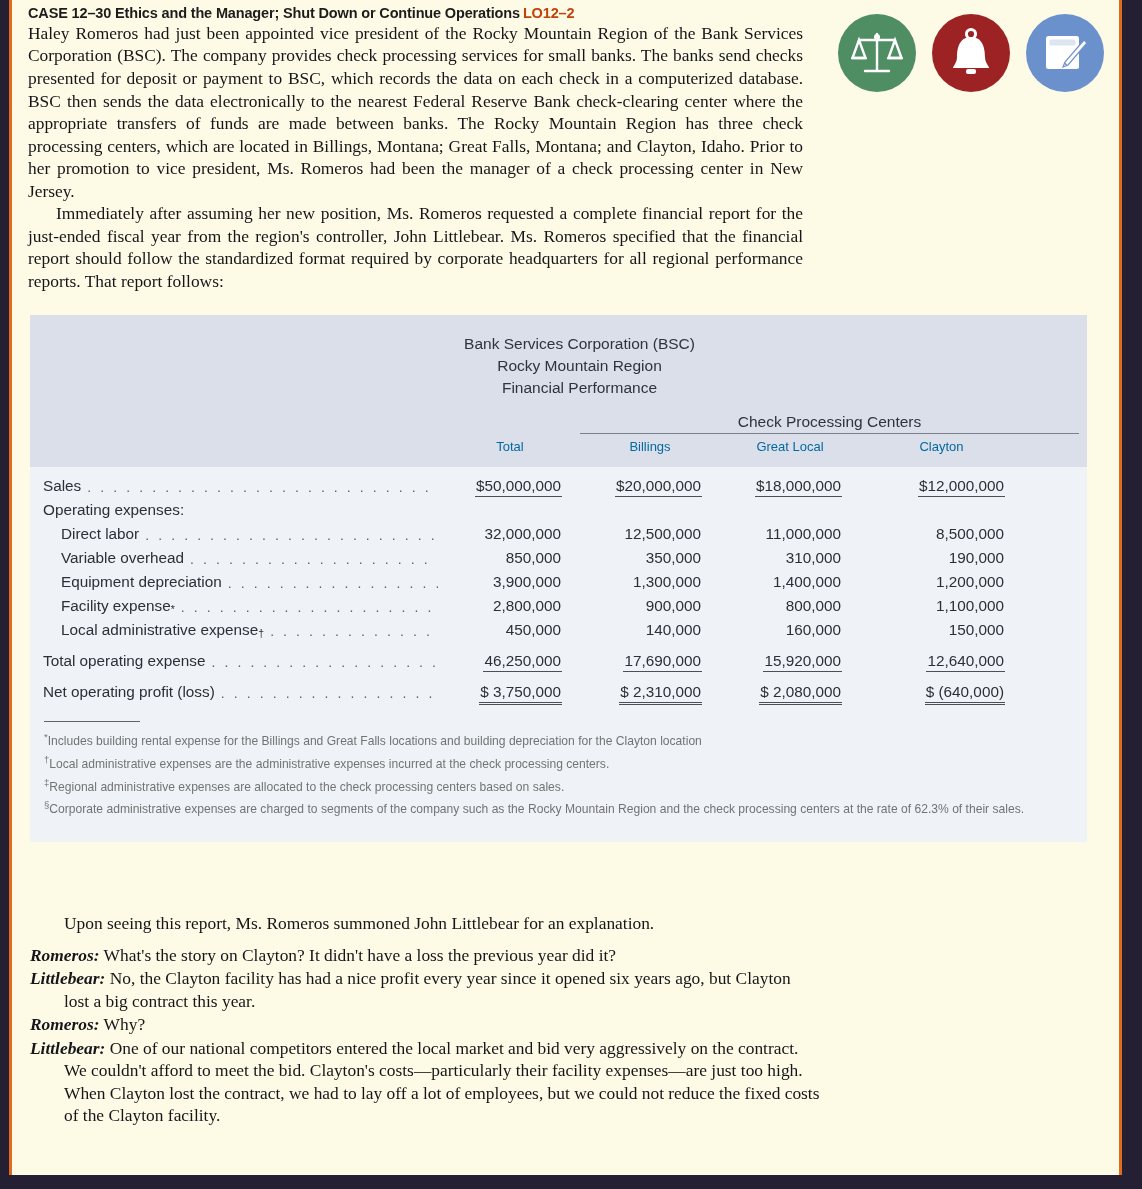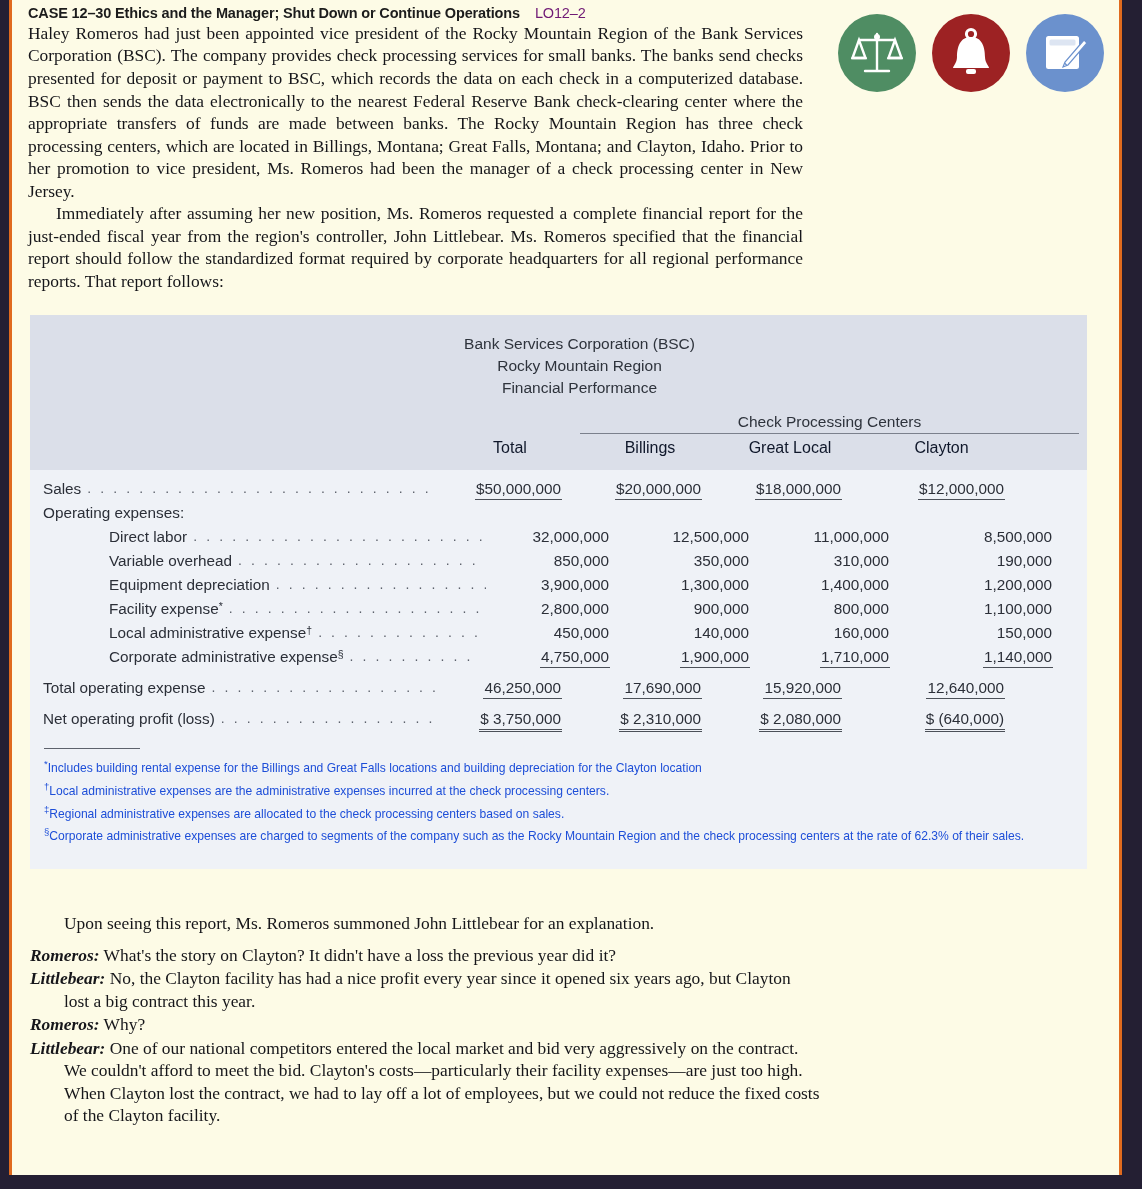--- a/index.html
+++ b/index.html
@@ -47,23 +47,23 @@
   #case-header {
     font-family: "Liberation Sans", sans-serif;
     font-weight: bold;
     font-size: 14.5px;
     color: #1c1c1c;
     letter-spacing: -0.15px;
     padding-top: 6px;
     line-height: 1.1;
   }
   #case-header .lo-tag {
-    color: #701a75;
-    font-weight: normal;
-    margin-left: 15px;
+    color: #c2410c;
+    font-weight: bold;
+    margin-left: 3px;
   }
 
   
   #icon-cluster {
     position: absolute;
     right: 38px;
     top: 14px;
     display: flex;
     gap: 16px;
     z-index: 5;
@@ -127,55 +127,55 @@
   }
   #col-head-row {
     display: flex;
     padding-bottom: 9px;
     padding-top: 5px;
   }
   .ch-label { width: 408px; }
   .ch-cell {
     width: 140px;
     text-align: center;
-    font-size: 16px;
-    color: #0f172a;
+    font-size: 13px;
+    color: #0369a1;
   }
   .ch-cell.wide { width: 163px; }
 
   #exhibit-body {
     background: #eff2f7;
     padding: 10px 0 8px 0;
   }
   .fin-row {
     display: flex;
     align-items: baseline;
     font-size: 15.3px;
     color: #2b2f38;
     min-height: 24px;
   }
   .fin-label {
     width: 408px;
     padding-left: 13px;
     white-space: nowrap;
     overflow: hidden;
     display: flex;
-    align-items: flex-start;
+    align-items: flex-end;
   }
   .fin-label .lbl-text { flex: none; }
   .fin-label .leaders {
     flex: 1;
     overflow: hidden;
     white-space: nowrap;
     letter-spacing: 2.6px;
     color: #5d626c;
     padding-left: 6px;
     font-size: 14px;
   }
-  .fin-label.indent1 { padding-left: 31px; margin-left: 48px; }
+  .fin-label.indent1 { padding-left: 31px; }
   .fin-label.noleader { display: block; }
   .fin-cell {
     width: 140px;
     text-align: right;
     padding-right: 16px;
     white-space: nowrap;
   }
   .fin-cell.wide { width: 163px; padding-right: 16px; }
   .fin-cell .num-box {
     display: inline-block;
@@ -189,21 +189,21 @@
   .row-spacer { height: 7px; }
 
   .sup-mark { font-size: 10.5px; vertical-align: super; }
 
   #footnotes {
     background: #eff2f7;
     padding: 2px 0 22px 14px;
     font-family: "Liberation Sans", sans-serif;
     font-size: 12.1px;
     line-height: 1.62;
-    color: #1d4ed8;
+    color: #737373;
   }
   #footnote-rule {
     width: 96px;
     height: 1.4px;
     background: #5d626c;
     margin: 4px 0 7px 0;
   }
   .footnote { max-width: 1030px; }
   .footnote .fn-mark { font-size: 9.5px; vertical-align: super; }
 
@@ -368,31 +368,20 @@
           <div class="fin-label indent1">
             <span class="lbl-text">Local administrative expense</span>
             <span class="sup-mark">†</span>
             <span class="leaders">. . . . . . . . . . . . .</span>
           </div>
           <div class="fin-cell"><span class="num-box">450,000</span></div>
           <div class="fin-cell"><span class="num-box">140,000</span></div>
           <div class="fin-cell"><span class="num-box">160,000</span></div>
           <div class="fin-cell wide"><span class="num-box">150,000</span></div>
         </div>
-        <div class="fin-row">
-          <div class="fin-label indent1">
-            <span class="lbl-text">Corporate administrative expense</span>
-            <span class="sup-mark">§</span>
-            <span class="leaders">. . . . . . . . . .</span>
-          </div>
-          <div class="fin-cell rule-single"><span class="num-box">4,750,000</span></div>
-          <div class="fin-cell rule-single"><span class="num-box">1,900,000</span></div>
-          <div class="fin-cell rule-single"><span class="num-box">1,710,000</span></div>
-          <div class="fin-cell wide rule-single"><span class="num-box">1,140,000</span></div>
-        </div>
         <div class="row-spacer"></div>
         <div class="fin-row">
           <div class="fin-label">
             <span class="lbl-text">Total operating expense</span>
             <span class="leaders">. . . . . . . . . . . . . . . . . . . . .</span>
           </div>
           <div class="fin-cell rule-single"><span class="num-box">46,250,000</span></div>
           <div class="fin-cell rule-single"><span class="num-box">17,690,000</span></div>
           <div class="fin-cell rule-single"><span class="num-box">15,920,000</span></div>
           <div class="fin-cell wide rule-single"><span class="num-box">12,640,000</span></div>

